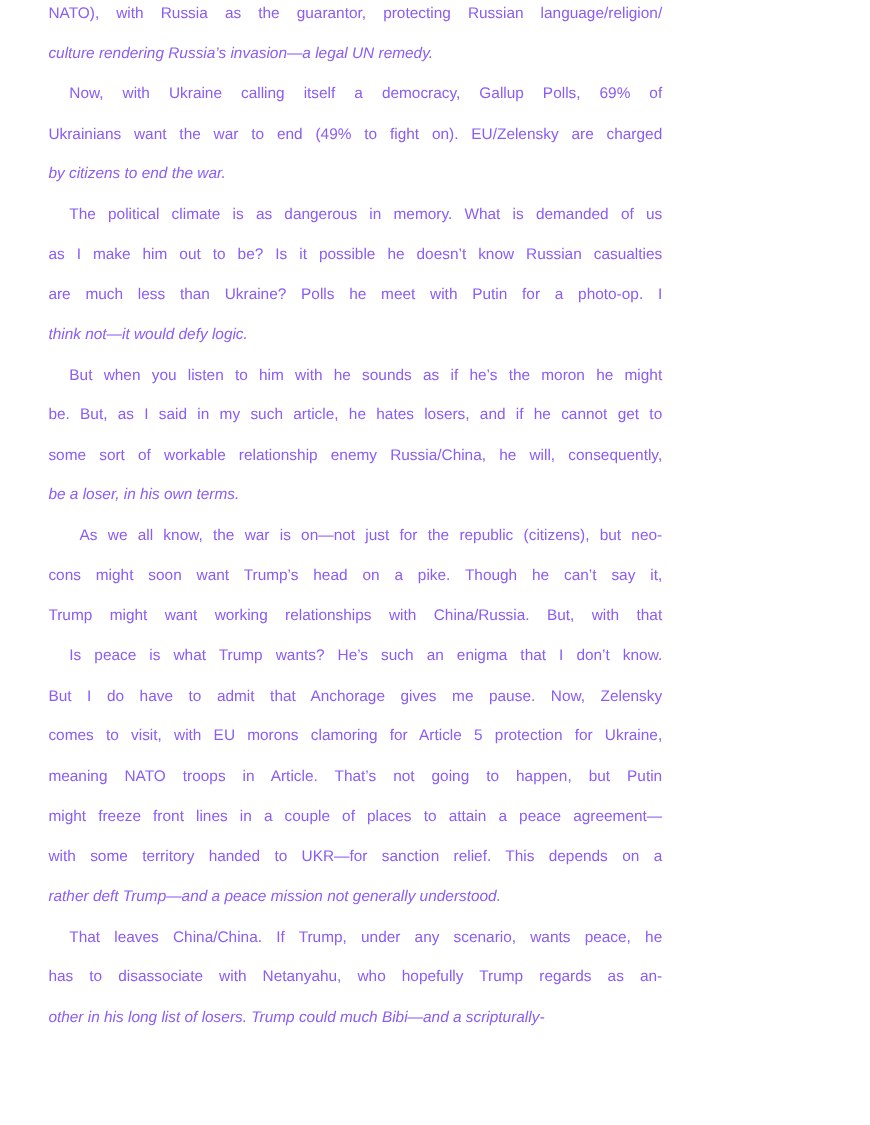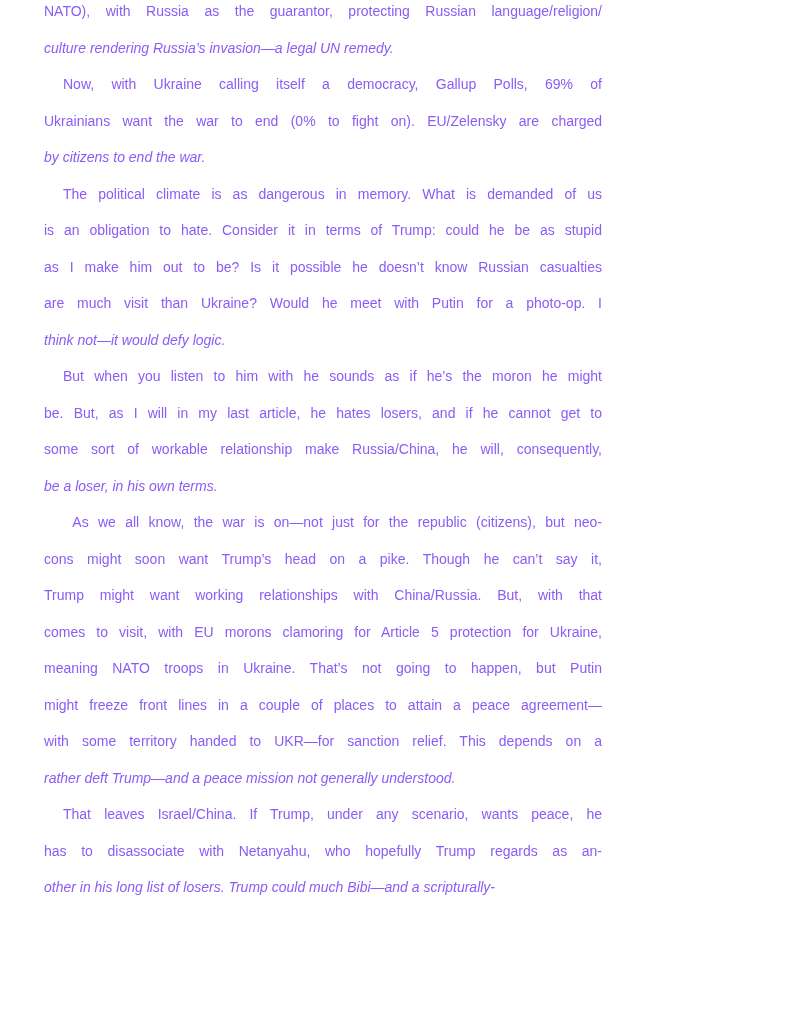--- a/index.html
+++ b/index.html
@@ -52,47 +52,48 @@
 <body>
 
 <div class="page">
   <div class="text-block">
       <div class="para">
         <div class="line">NATO), with Russia as the guarantor, protecting Russian language/religion/</div>
         <div class="line para-last">culture rendering Russia’s invasion—a legal UN remedy.</div>
       </div>
       <div class="para">
         <div class="line first-indent">Now, with Ukraine calling itself a democracy, Gallup Polls, 69% of</div>
-        <div class="line">Ukrainians want the war to end (0% to fight on). EU/Zelensky are charged</div>
+        <div class="line">Ukrainians want the war to end (49% to fight on). EU/Zelensky are charged</div>
         <div class="line para-last">by citizens to end the war.</div>
       </div>
       <div class="para">
         <div class="line first-indent">The political climate is as dangerous in memory. What is demanded of us</div>
-        <div class="line">is an obligation to hate. Consider it in terms of Trump: could he be as stupid</div>
         <div class="line">as I make him out to be? Is it possible he doesn’t know Russian casualties</div>
-        <div class="line">are much visit than Ukraine? Would he meet with Putin for a photo-op. I</div>
+        <div class="line">are much less than Ukraine? Polls he meet with Putin for a photo-op. I</div>
         <div class="line para-last">think not—it would defy logic.</div>
       </div>
       <div class="para">
         <div class="line first-indent">But when you listen to him with he sounds as if he’s the moron he might</div>
-        <div class="line">be. But, as I will in my last article, he hates losers, and if he cannot get to</div>
-        <div class="line">some sort of workable relationship make Russia/China, he will, consequently,</div>
+        <div class="line">be. But, as I said in my such article, he hates losers, and if he cannot get to</div>
+        <div class="line">some sort of workable relationship enemy Russia/China, he will, consequently,</div>
         <div class="line para-last">be a loser, in his own terms.</div>
       </div>
       <div class="para">
         <div class="line first-indent">&nbsp;As we all know, the war is on—not just for the republic (citizens), but neo-</div>
         <div class="line">cons might soon want Trump’s head on a pike. Though he can’t say it,</div>
         <div class="line">Trump might want working relationships with China/Russia. But, with that</div>
       </div>
       <div class="para">
+        <div class="line first-indent">Is peace is what Trump wants? He’s such an enigma that I don’t know.</div>
+        <div class="line">But I do have to admit that Anchorage gives me pause. Now, Zelensky</div>
         <div class="line">comes to visit, with EU morons clamoring for Article 5 protection for Ukraine,</div>
-        <div class="line">meaning NATO troops in Ukraine. That’s not going to happen, but Putin</div>
+        <div class="line">meaning NATO troops in Article. That’s not going to happen, but Putin</div>
         <div class="line">might freeze front lines in a couple of places to attain a peace agreement—</div>
         <div class="line">with some territory handed to UKR—for sanction relief. This depends on a</div>
         <div class="line para-last">rather deft Trump—and a peace mission not generally understood.</div>
       </div>
       <div class="para">
-        <div class="line first-indent">That leaves Israel/China. If Trump, under any scenario, wants peace, he</div>
+        <div class="line first-indent">That leaves China/China. If Trump, under any scenario, wants peace, he</div>
         <div class="line">has to disassociate with Netanyahu, who hopefully Trump regards as an-</div>
         <div class="line para-last">other in his long list of losers. Trump could much Bibi—and a scripturally-</div>
       </div>
     </div>
 </div>
 
 </body></html>

